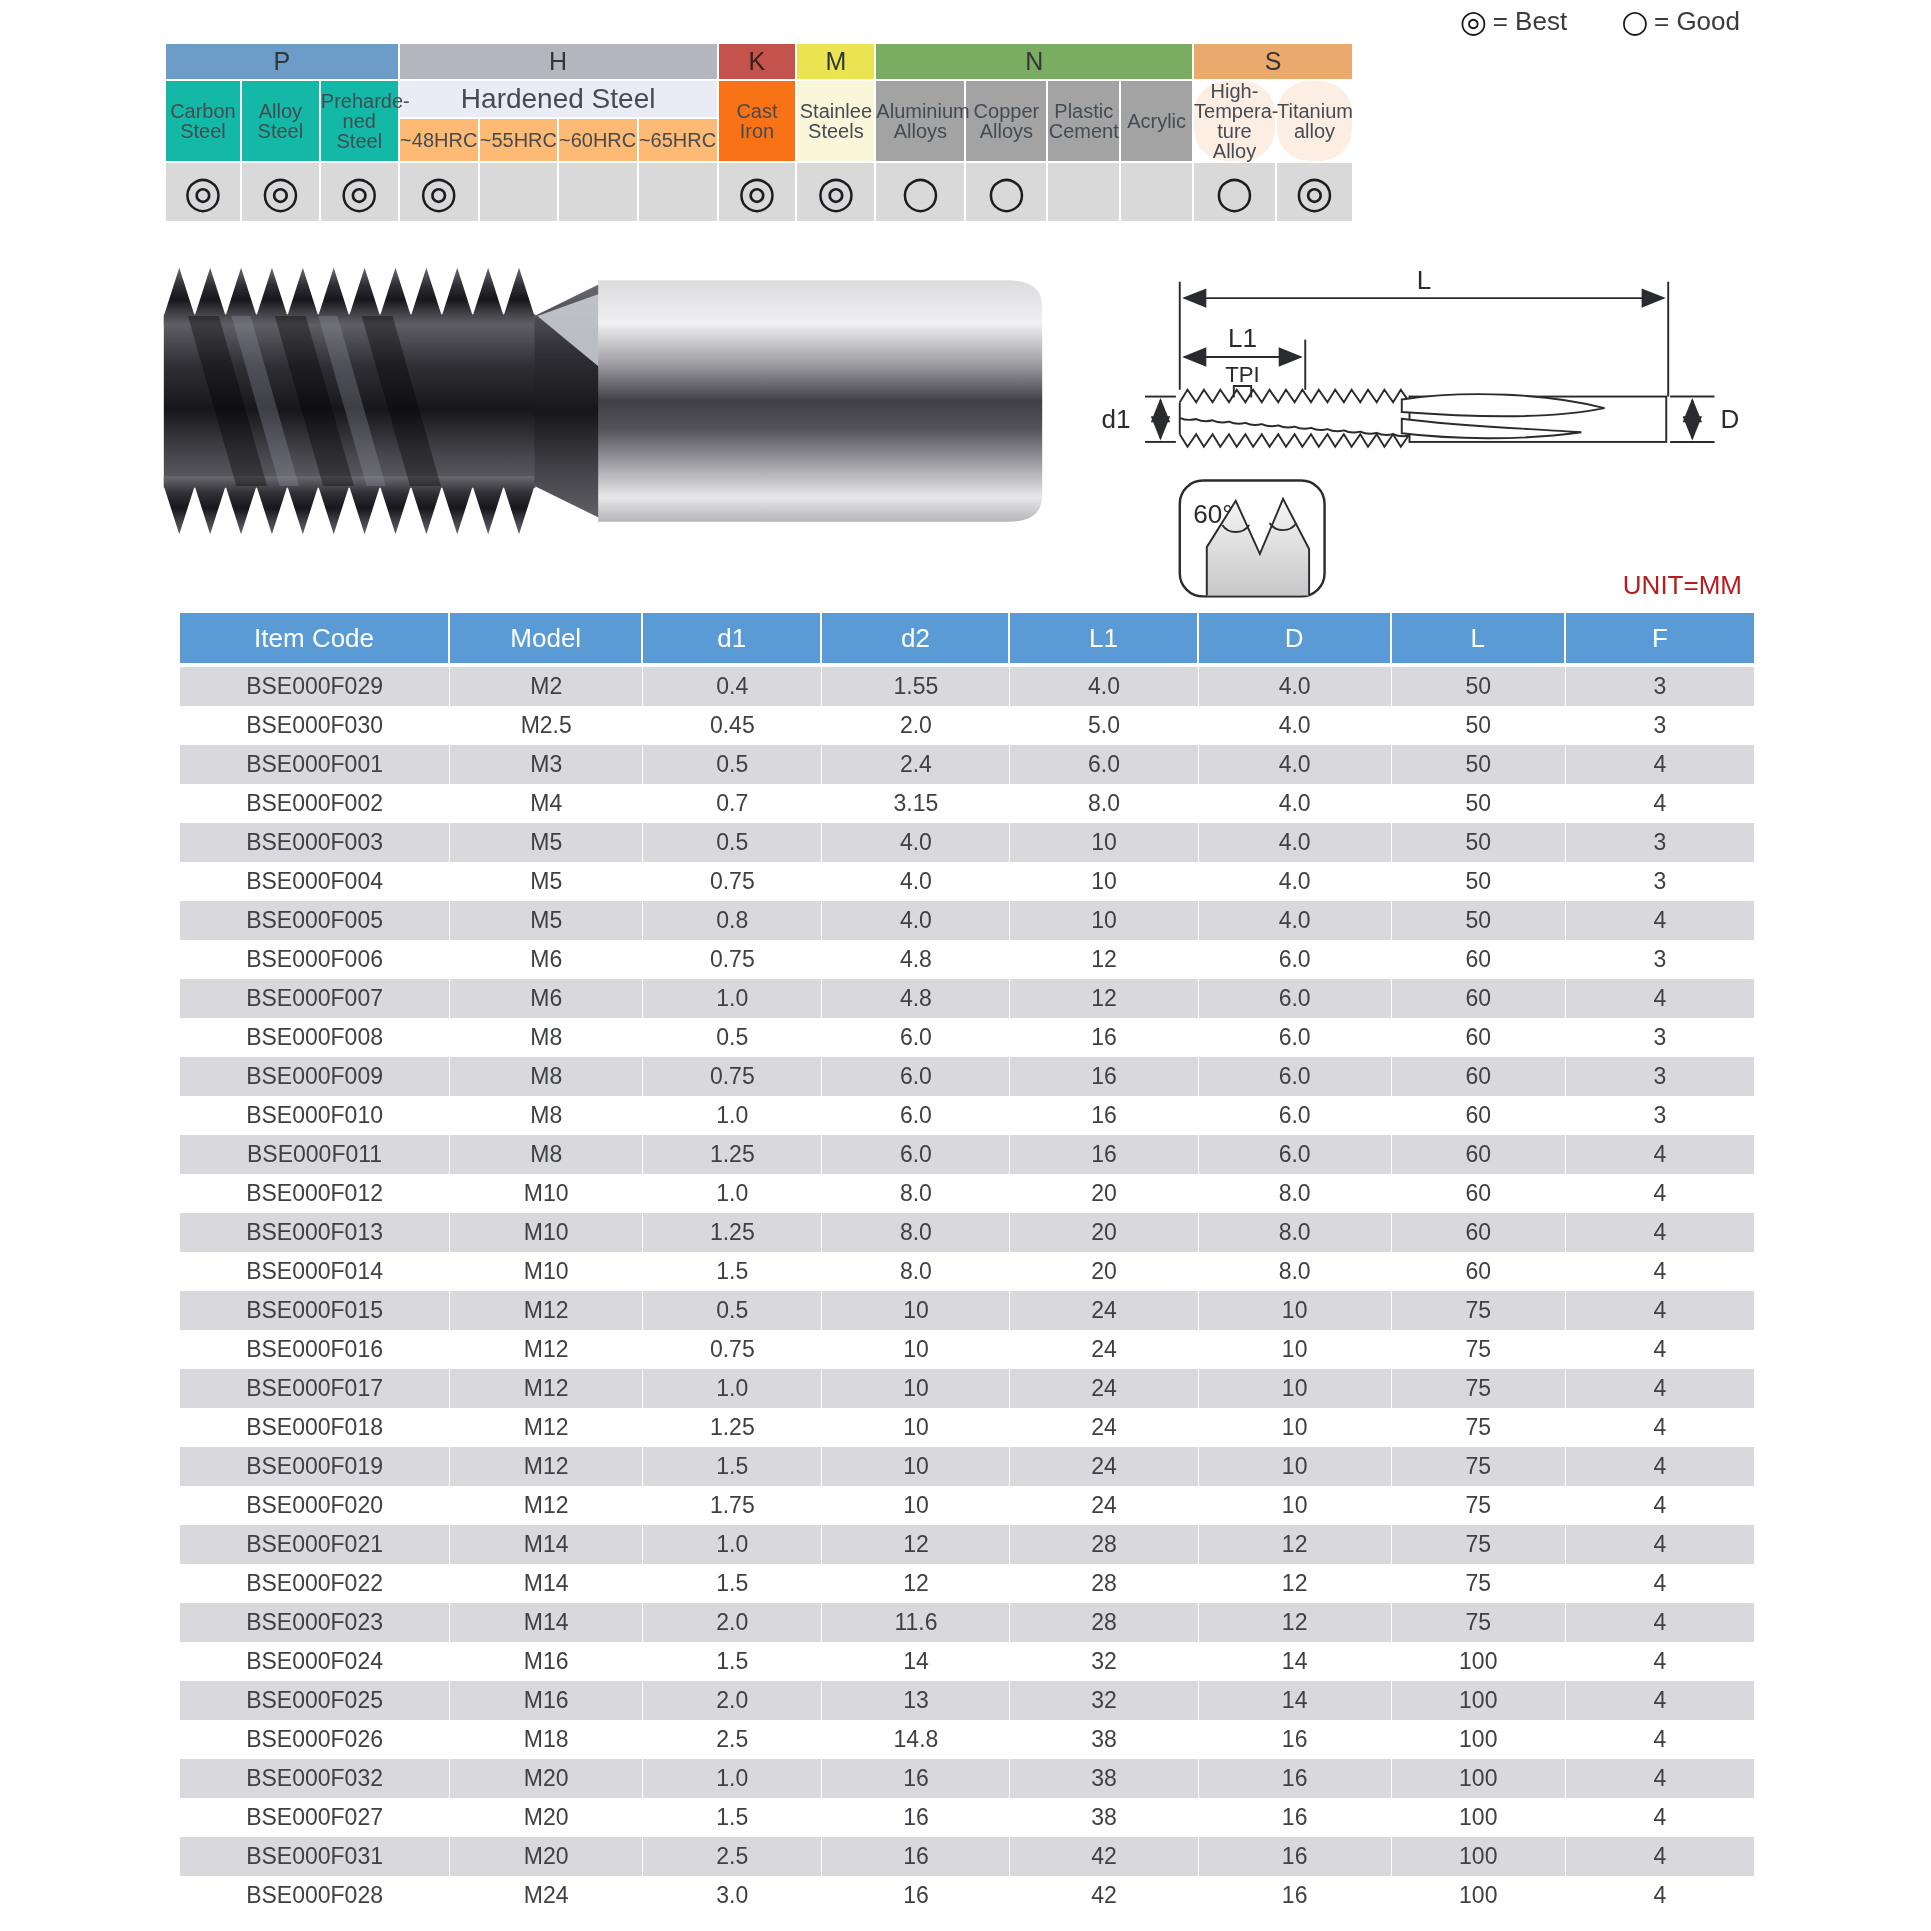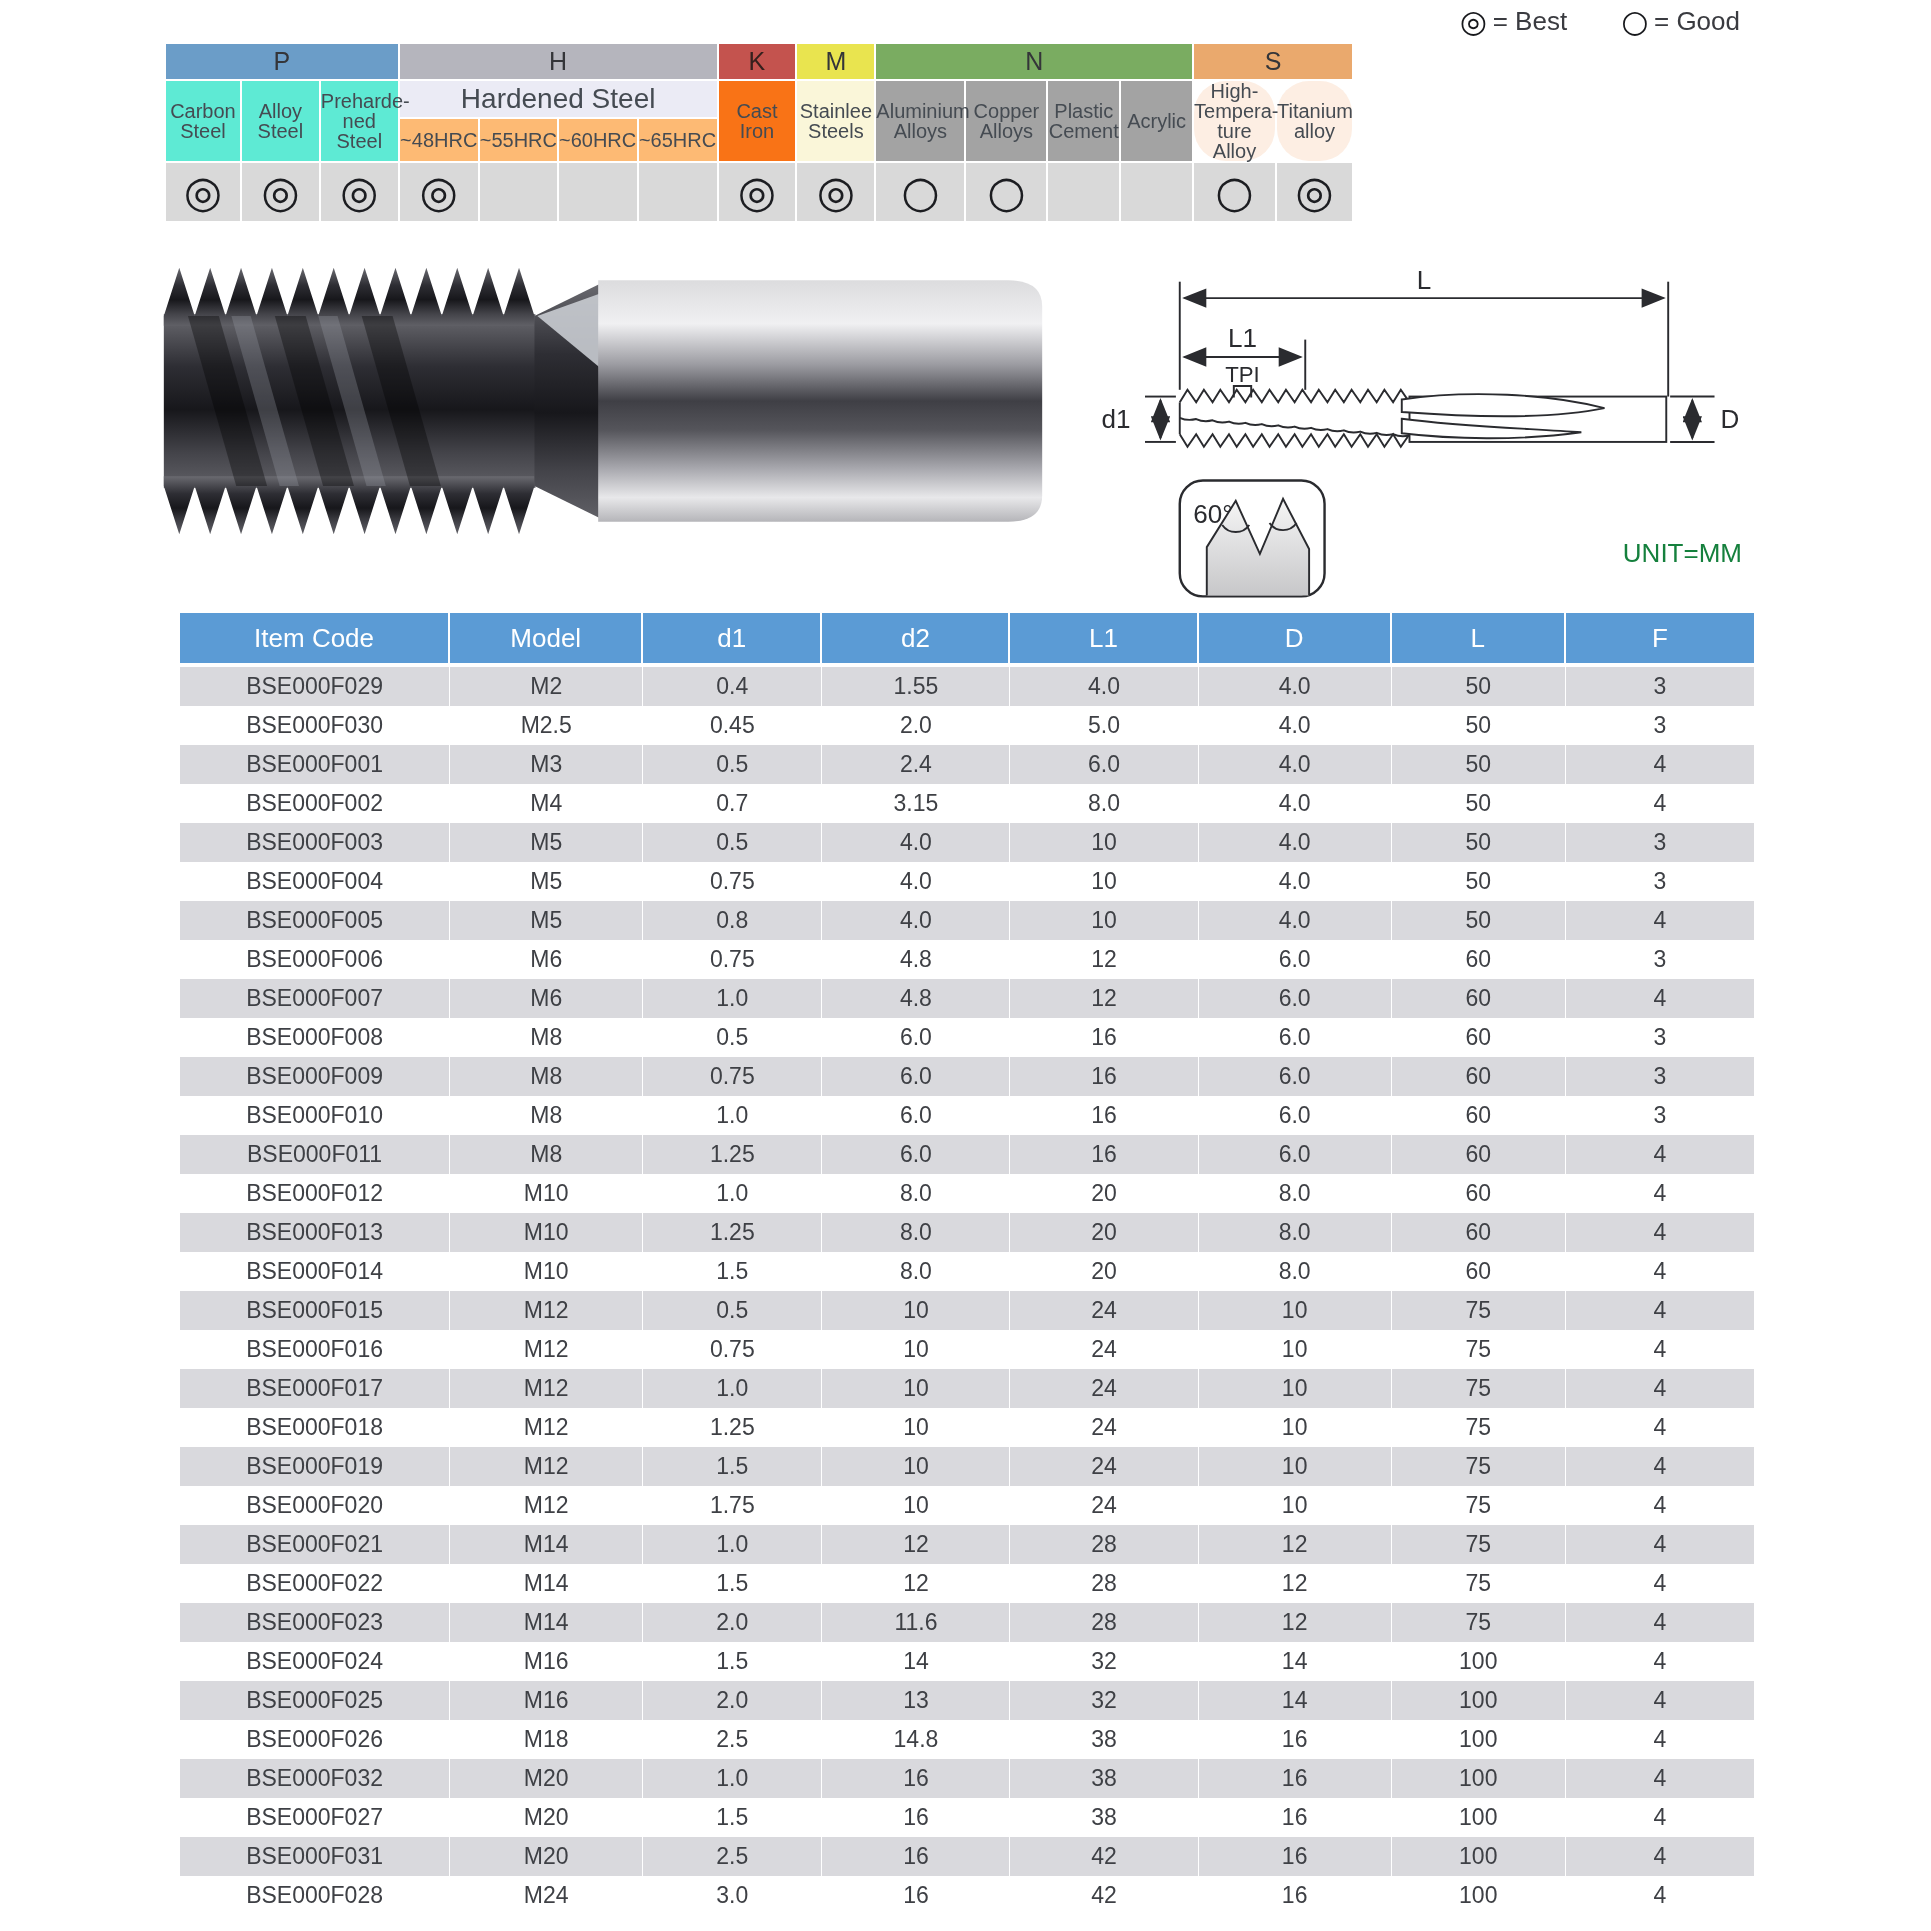--- a/index.html
+++ b/index.html
@@ -19,33 +19,33 @@
              border-collapse:separate;border-spacing:2.9px;table-layout:fixed;}
   .mat-table th,.mat-table td{padding:0;text-align:center;vertical-align:middle;font-weight:normal;}
   .grp{height:35px;font-size:25px;color:#343539;}
   .g-p{background:#6b9dc8;}
   .g-h{background:#b5b5bd;}
   .g-k{background:#c4534e;color:#35201d;}
   .g-m{background:#e9e44f;}
   .g-n{background:#7aac61;}
   .g-s{background:#eaa96d;}
   .mat{font-size:20px;line-height:20px;white-space:pre-line;color:#454b52;}
-  .c-p{background:#5eead4;}
+  .c-p{background:#14b8a6;}
   .c-hband{background:#ebebf5;height:29px;font-size:28px;}
   .c-h{background:#fdba74;height:33px;}
   .c-k{background:#f97316;}
   .c-m{background:#faf6d9;}
   .c-n{background:#a3a3a3;}
   .c-s{background:#fdeee3;border-radius:32px;}
   .symrow td{background:#d9d9d9;height:58px;}
   .symrow .sym{font-family:"DejaVu Sans",sans-serif;font-size:44px;line-height:44px;color:#1c1d21;}
   
   .photo-wrap{position:absolute;left:159px;top:256px;width:888px;height:290px;}
   .draw-wrap{position:absolute;left:1062px;top:266px;width:695px;height:348px;}
-  .unit-note{position:absolute;top:538px;right:189px;font-size:26px;color:#15803d;}
+  .unit-note{position:absolute;top:570px;right:189px;font-size:26px;color:#b91c1c;}
   
   .spec-table{position:absolute;left:180px;top:613px;width:1574px;
               border-collapse:separate;border-spacing:0;table-layout:fixed;}
   .spec-table th{
     background:#5b9bd5;color:#ffffff;font-weight:normal;font-size:26px;height:50px;
     border-right:2.9px solid #fff;border-bottom:4.8px solid #fff;padding:0;text-align:center;}
   .spec-table th:last-child{border-right:none;}
   .spec-table td{
     height:39px;font-size:23px;text-align:center;padding:0;color:#3e4045;
     border-right:1.9px solid #fff;}

